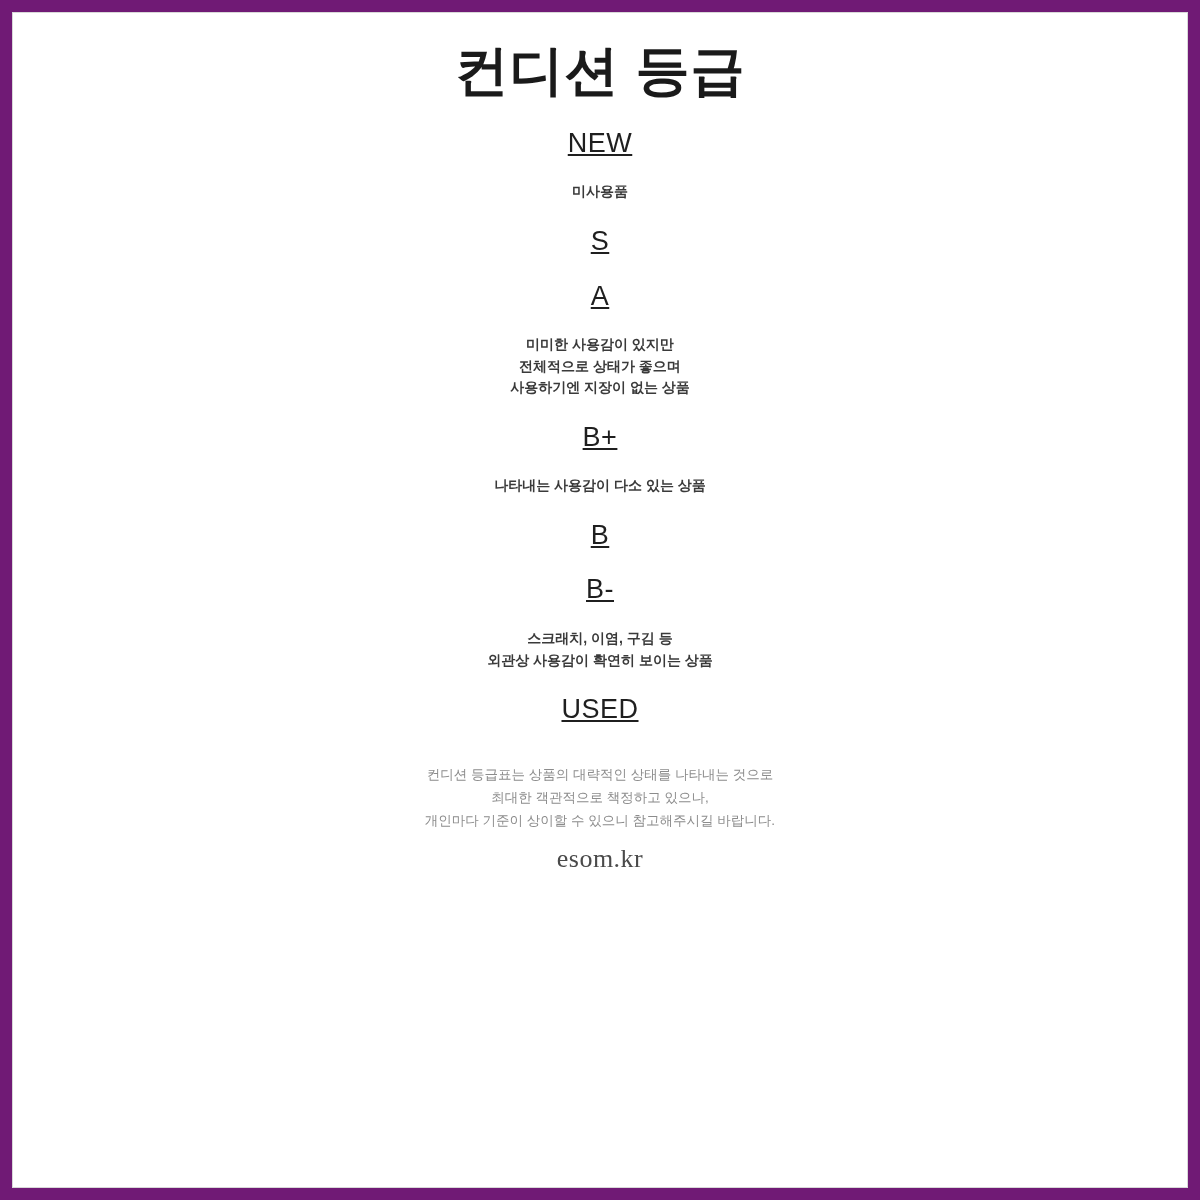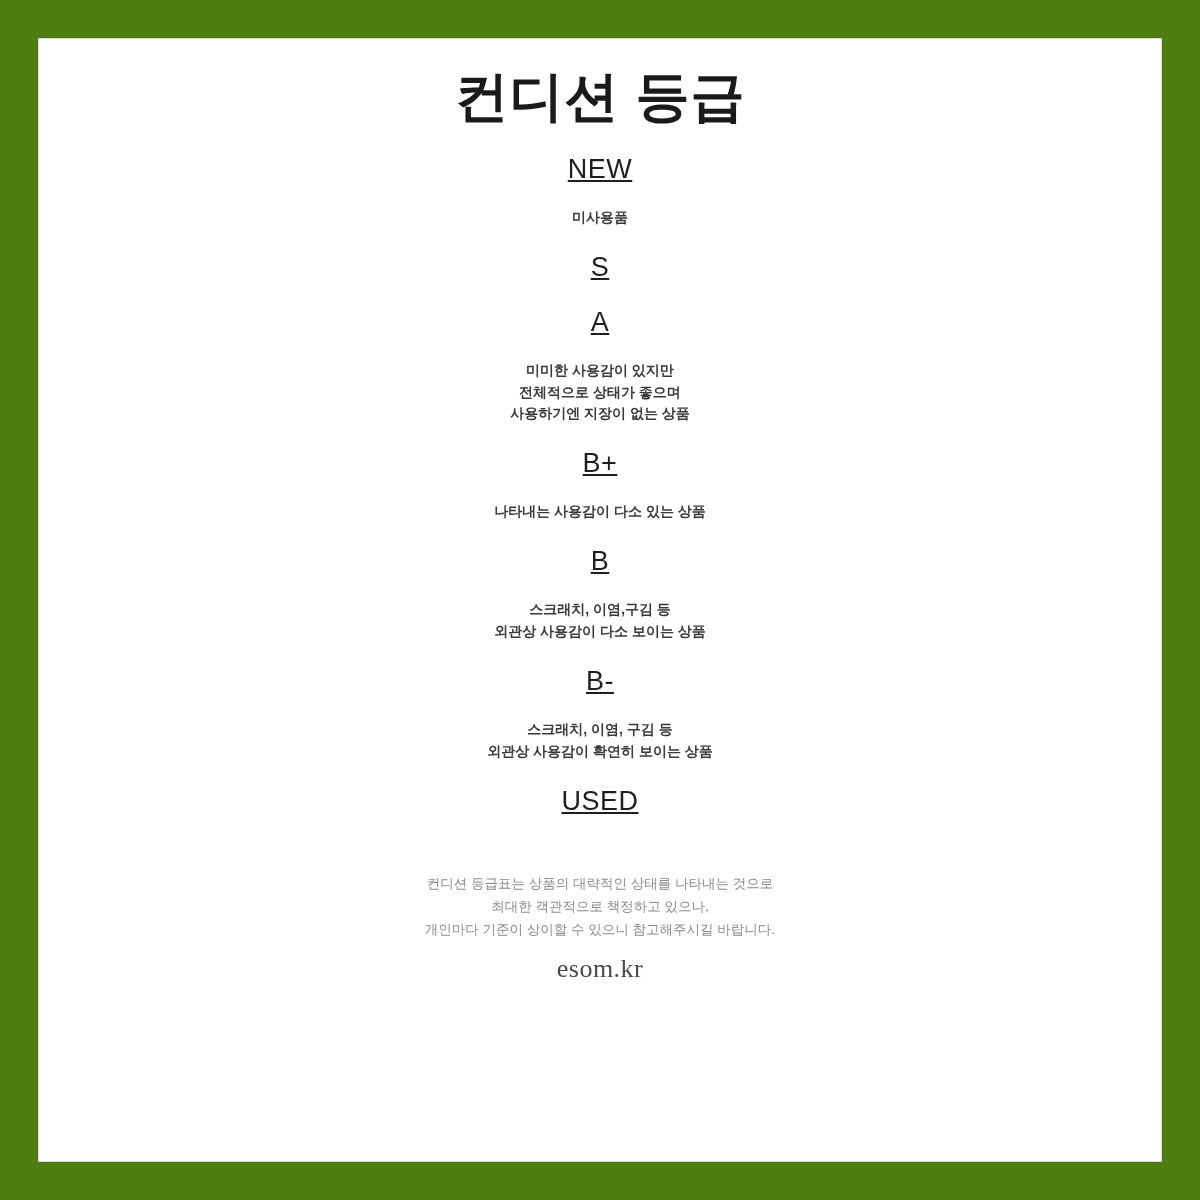--- a/index.html
+++ b/index.html
@@ -12,22 +12,22 @@
     height: 1200px;
     font-family: "Liberation Sans", sans-serif;
     color: #2b2b2b;
     -webkit-font-smoothing: antialiased;
   }
   .page {
     position: relative;
     width: 1200px;
     height: 1200px;
     box-sizing: border-box;
-    padding: 38px;
-    background: #4d7c0f;
+    padding: 12px;
+    background: #701a75;
   }
   .frame {
     position: relative;
     width: 100%;
     height: 100%;
     box-sizing: border-box;
     border: 1px solid #d8d8d8;
     background: #ffffff;
     display: flex;
     flex-direction: column;
@@ -69,21 +69,21 @@
   }
   .grade-desc {
     margin-top: 22px;
     font-size: 14px;
     font-weight: 700;
     color: #3a3a3a;
     line-height: 1.55;
     white-space: pre-line;
   }
   .notice {
-    margin-top: 56px;
+    margin-top: 38px;
     font-size: 13.5px;
     color: #8c8c8c;
     line-height: 1.7;
     text-align: center;
     white-space: pre-line;
   }
   .brand {
     margin-top: 12px;
     font-family: "Liberation Serif", serif;
     font-size: 26px;
@@ -119,22 +119,20 @@
       </div>
 
 
       <div class="grade">
         <div class="grade-name">B+</div>
         <div class="grade-desc">나타내는 사용감이 다소 있는 상품</div>
       </div>
 
       <div class="grade">
         <div class="grade-name">B</div>
-        <div class="grade-desc">스크래치, 이염,구김 등
-외관상 사용감이 다소 보이는 상품</div>
       </div>
 
       <div class="grade">
         <div class="grade-name">B-</div>
         <div class="grade-desc">스크래치, 이염, 구김 등
 외관상 사용감이 확연히 보이는 상품</div>
       </div>
 
       <div class="grade">
         <div class="grade-name">USED</div>

